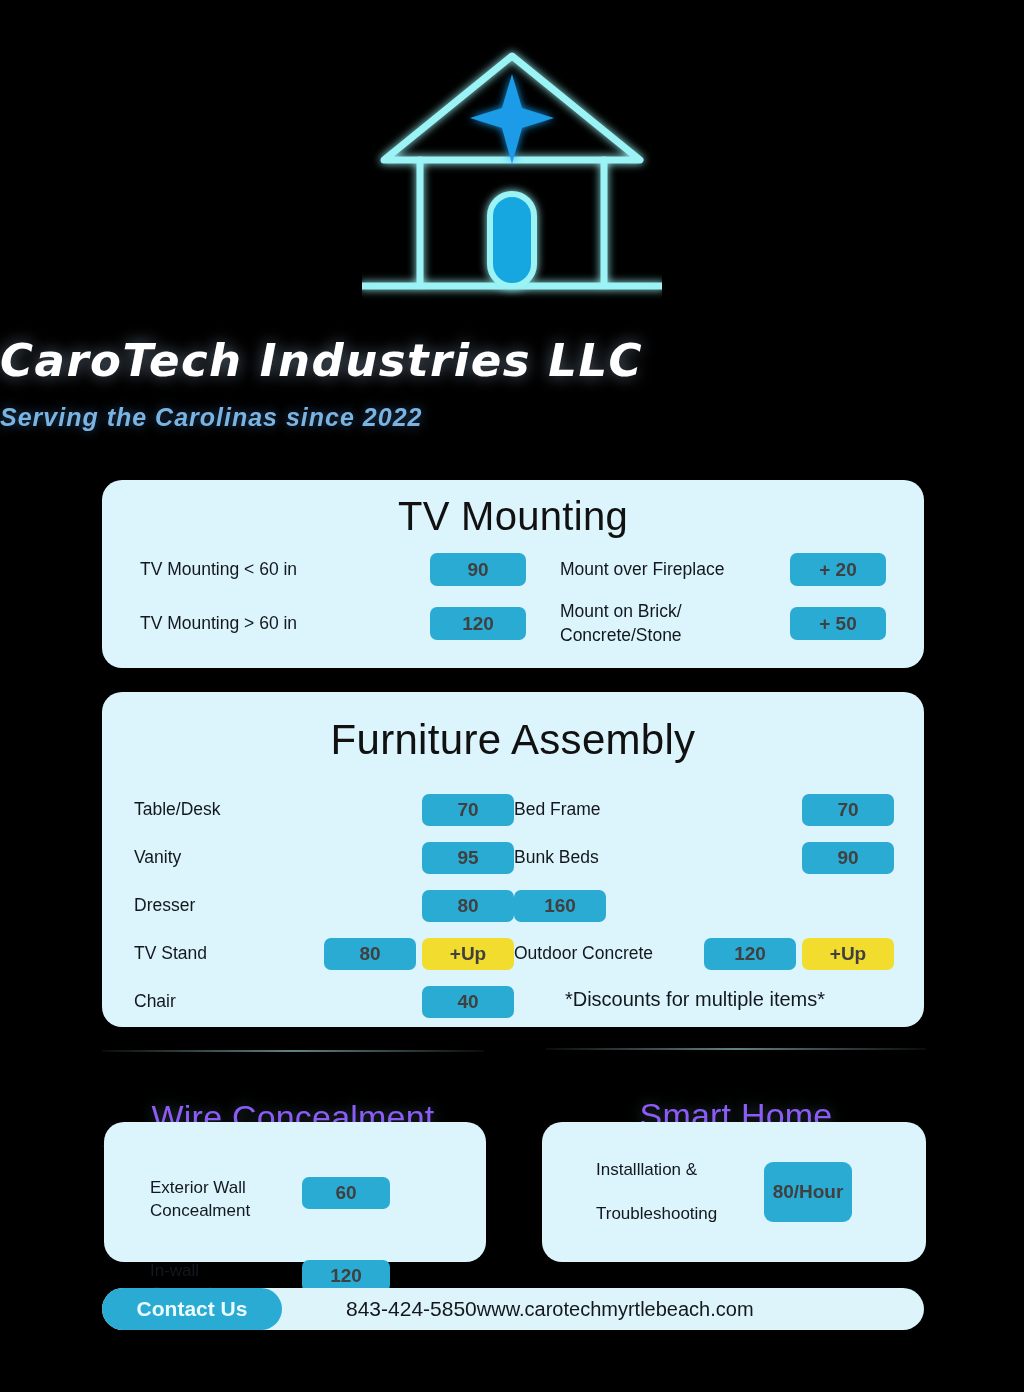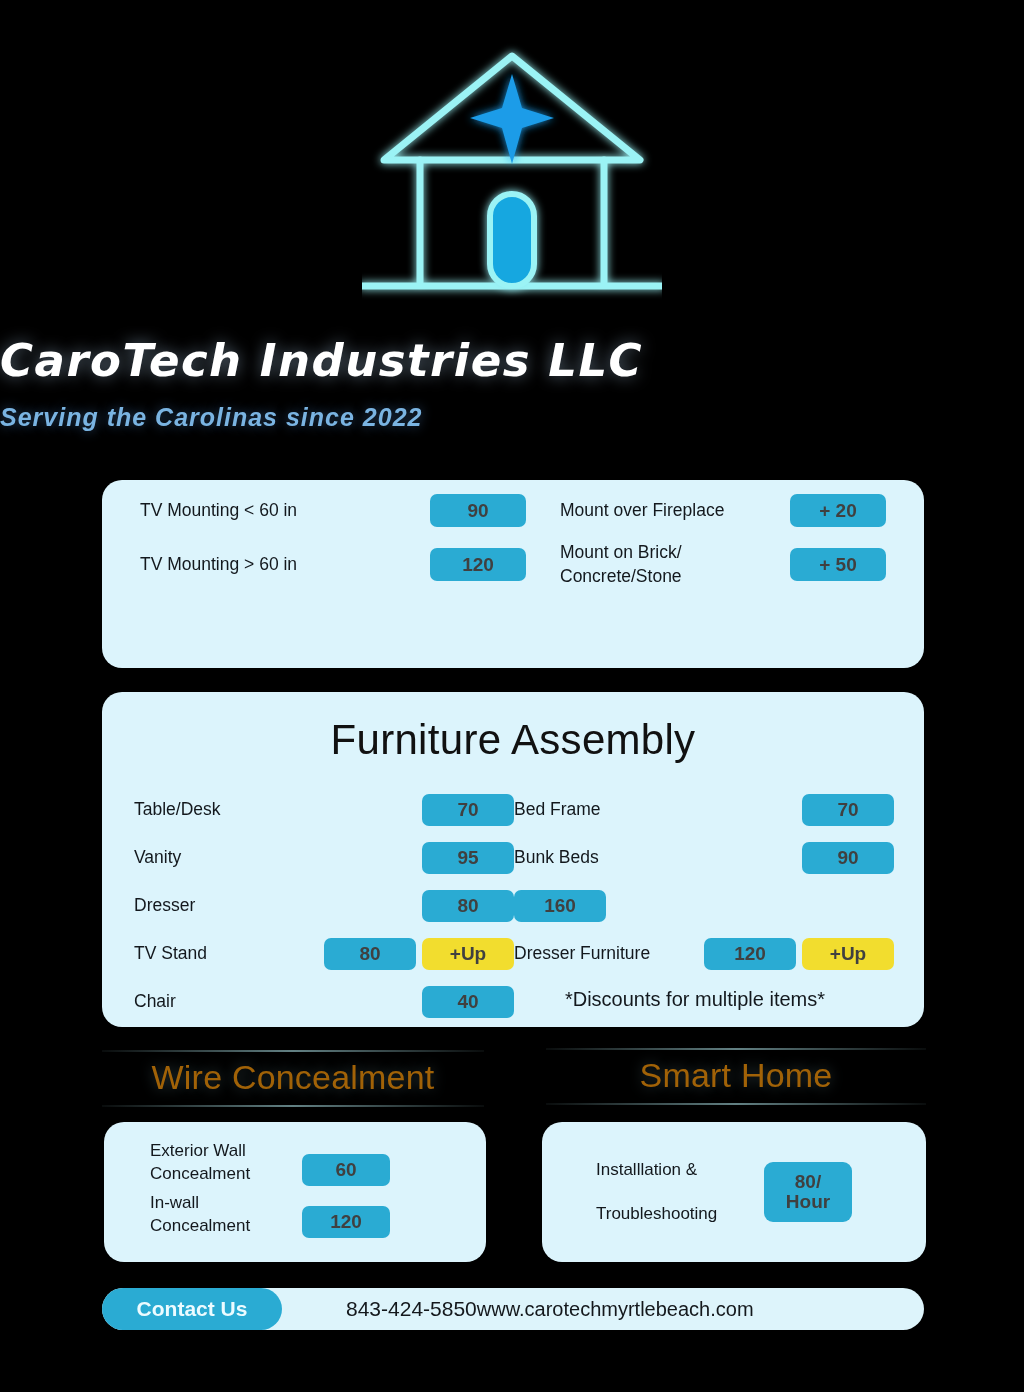--- a/index.html
+++ b/index.html
@@ -125,47 +125,48 @@
   .sec-head {
     position: absolute;
     text-align: center;
   }
   .sec-head .hline {
     height: 2px;
     background: linear-gradient(90deg, rgba(180,235,240,.05), rgba(180,235,240,.55), rgba(180,235,240,.05));
   }
   .sec-head .sec-title {
     font-size: 34px;
-    color: #a16207;
+    color: #8b5cf6;
     padding: 6px 0 8px;
     letter-spacing: .2px;
     text-shadow: 0 0 14px rgba(170,230,240,.3);
+    margin-top: 40px;
   }
   #head-wire { left: 102px; top: 1050px; width: 382px; }
   #head-smart { left: 546px; top: 1048px; width: 380px; }
 
   
   #card-wire { left: 104px; top: 1122px; width: 382px; height: 140px; }
   #wire-rows { padding: 18px 0 0 46px; }
-  .wire-row { display: flex; align-items: flex-end; margin-bottom: 6px; }
+  .wire-row { display: flex; align-items: flex-start; margin-bottom: 6px; margin-top: 37px; }
   .wire-row .row-label { width: 152px; font-size: 17px; }
   .wire-row .pill { width: 88px; height: 32px; font-size: 19px; }
 
   
   #card-smart { left: 542px; top: 1122px; width: 384px; height: 140px; }
   #smart-row {
     display: flex;
     align-items: center;
     height: 100%;
     padding-left: 54px;
   }
   #smart-row .row-label { width: 168px; font-size: 17px; line-height: 2.6; }
   #smart-row .pill {
     width: 88px; height: 60px; font-size: 19px;
-    flex-direction: column; border-radius: 9px;
+    flex-direction: row; border-radius: 9px;
   }
 
   
   #footer-bar {
     position: absolute;
     left: 102px; top: 1288px;
     width: 822px; height: 42px;
     background: #ddf4fb;
     border-radius: 21px;
     display: flex;
@@ -218,20 +219,21 @@
     <rect filter="url(#glow)" x="128" y="152" width="44" height="92" rx="22" fill="#17a7e0" stroke="#9bf3f5" stroke-width="6"></rect>
   </svg>
 </div>
 
 <div id="brand-block">
   <div id="company-name">CaroTech Industries LLC</div>
   <div id="tagline">Serving the Carolinas since 2022</div>
 </div>
 
 <div class="card" id="card-tv">
+  <div class="card-title">TV Mounting</div>
   <div id="tv-grid">
     <div class="row-label">TV Mounting &lt; 60 in</div>
     <div class="pill">90</div>
     <div class="row-label">Mount over Fireplace</div>
     <div class="pill">+ 20</div>
 
     <div class="row-label">TV Mounting &gt; 60 in</div>
     <div class="pill">120</div>
     <div class="row-label" style="white-space:pre-line">Mount on Brick/
 Concrete/Stone</div>
@@ -289,21 +291,21 @@
         <span class="pill-wrap">
             <span class="pill">90</span>
           </span>
       </div>
       <div class="furn-row">
         <span class="pill-wrap">
             <span class="pill">160</span>
           </span>
       </div>
       <div class="furn-row">
-        <span class="row-label">Dresser Furniture</span>
+        <span class="row-label">Outdoor Concrete</span>
         <span class="pill-wrap">
           <span class="pill">120</span>
           <span class="pill yellow">+Up</span>
         </span>
       </div>
       <div class="furn-note">*Discounts for multiple items*</div>
     </div>
 
   </div>
 </div>

